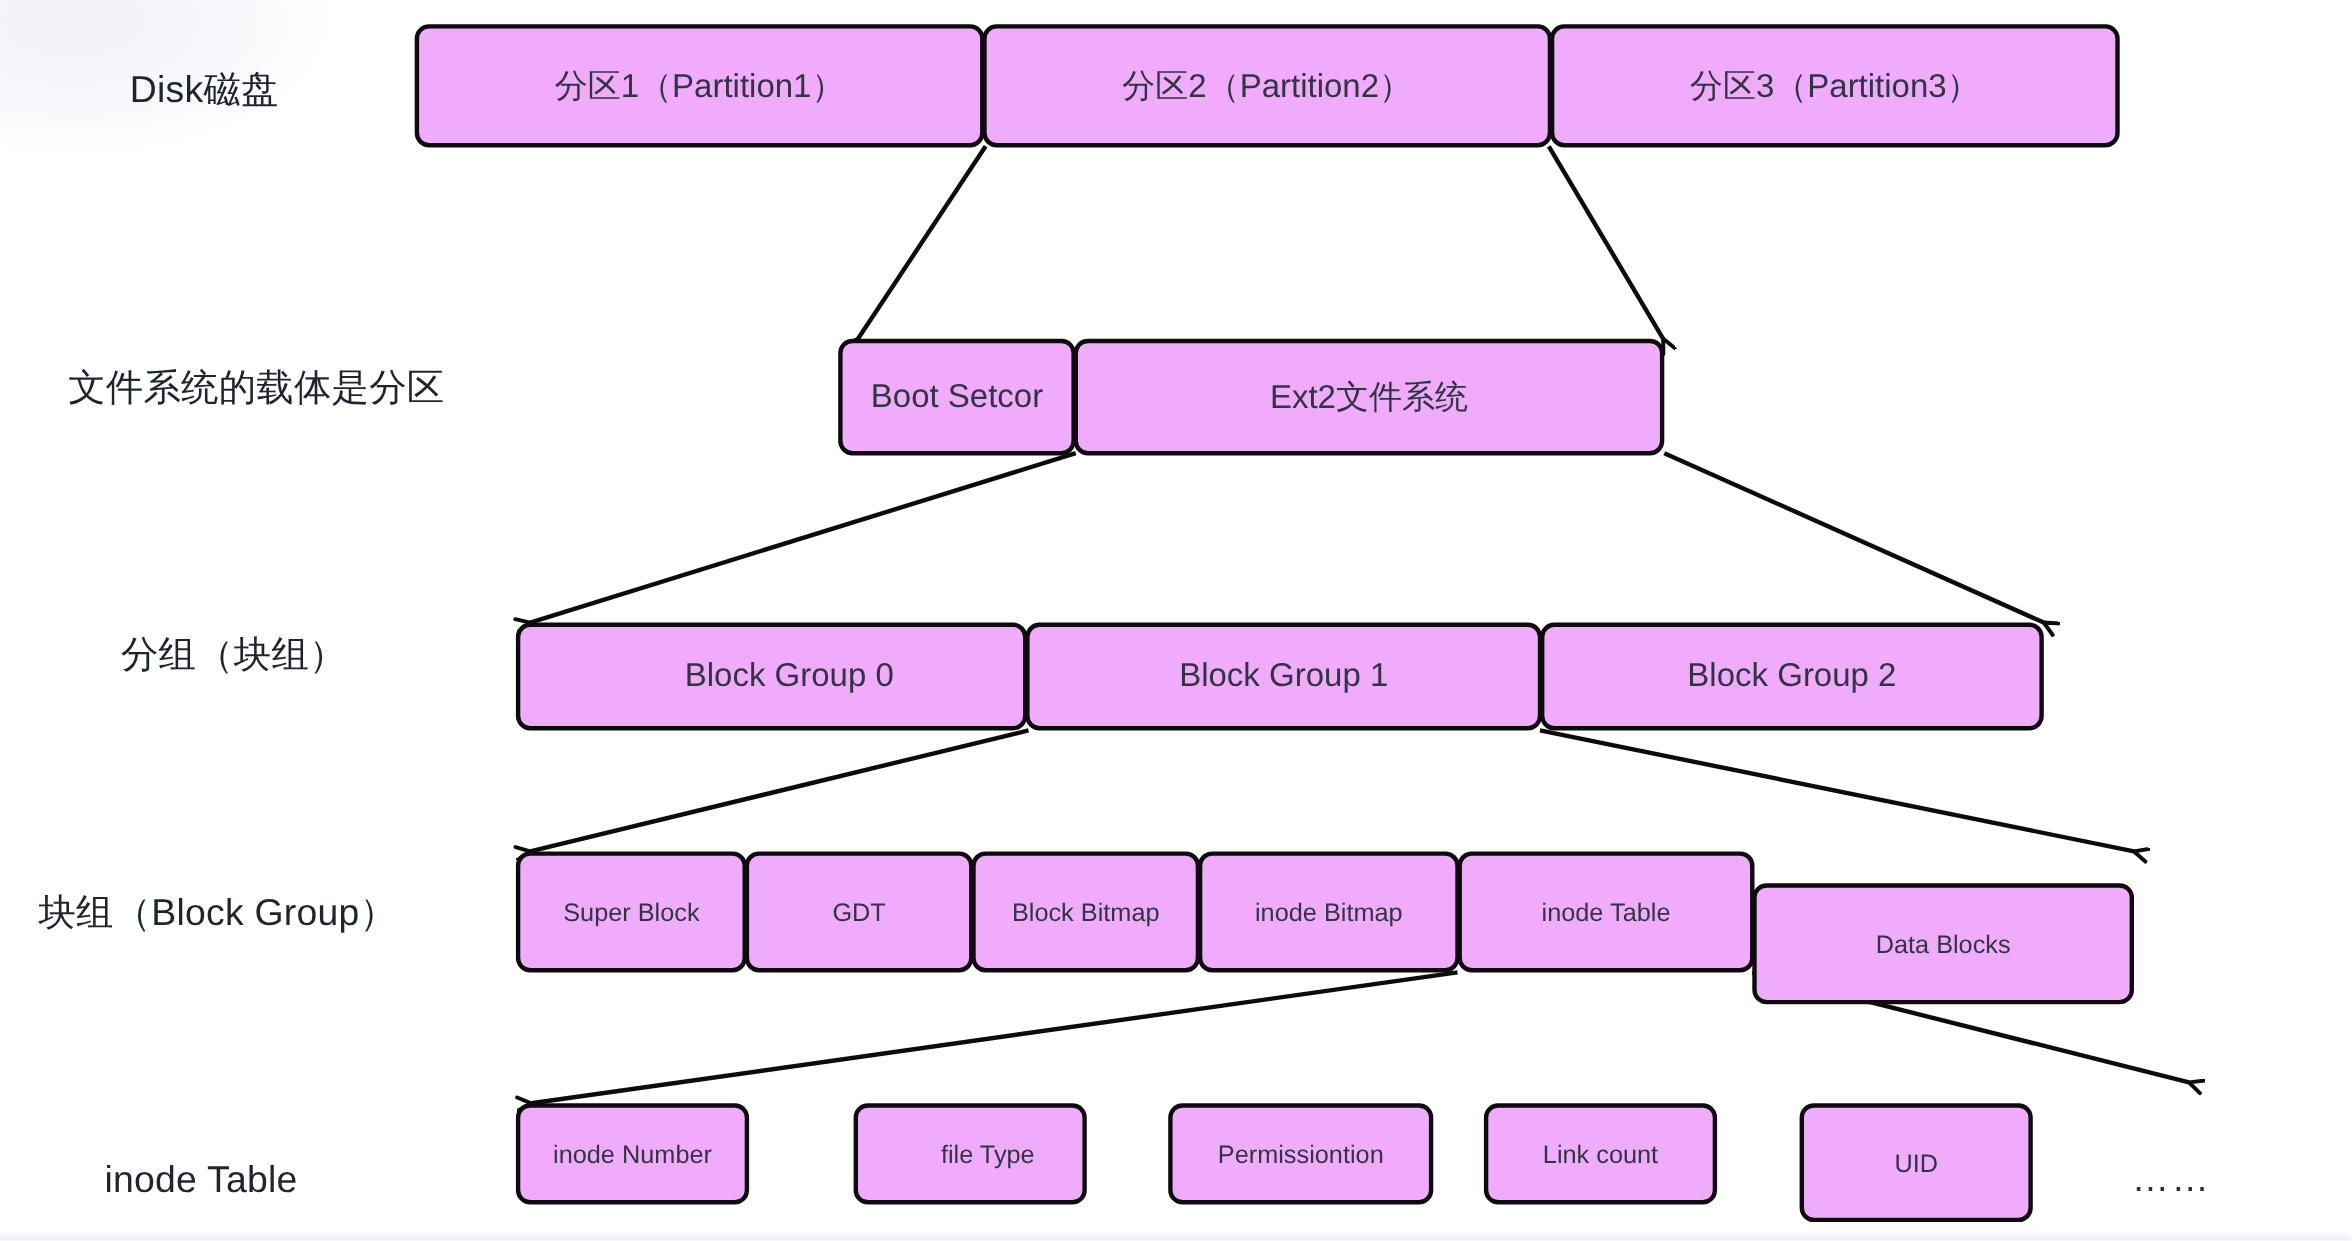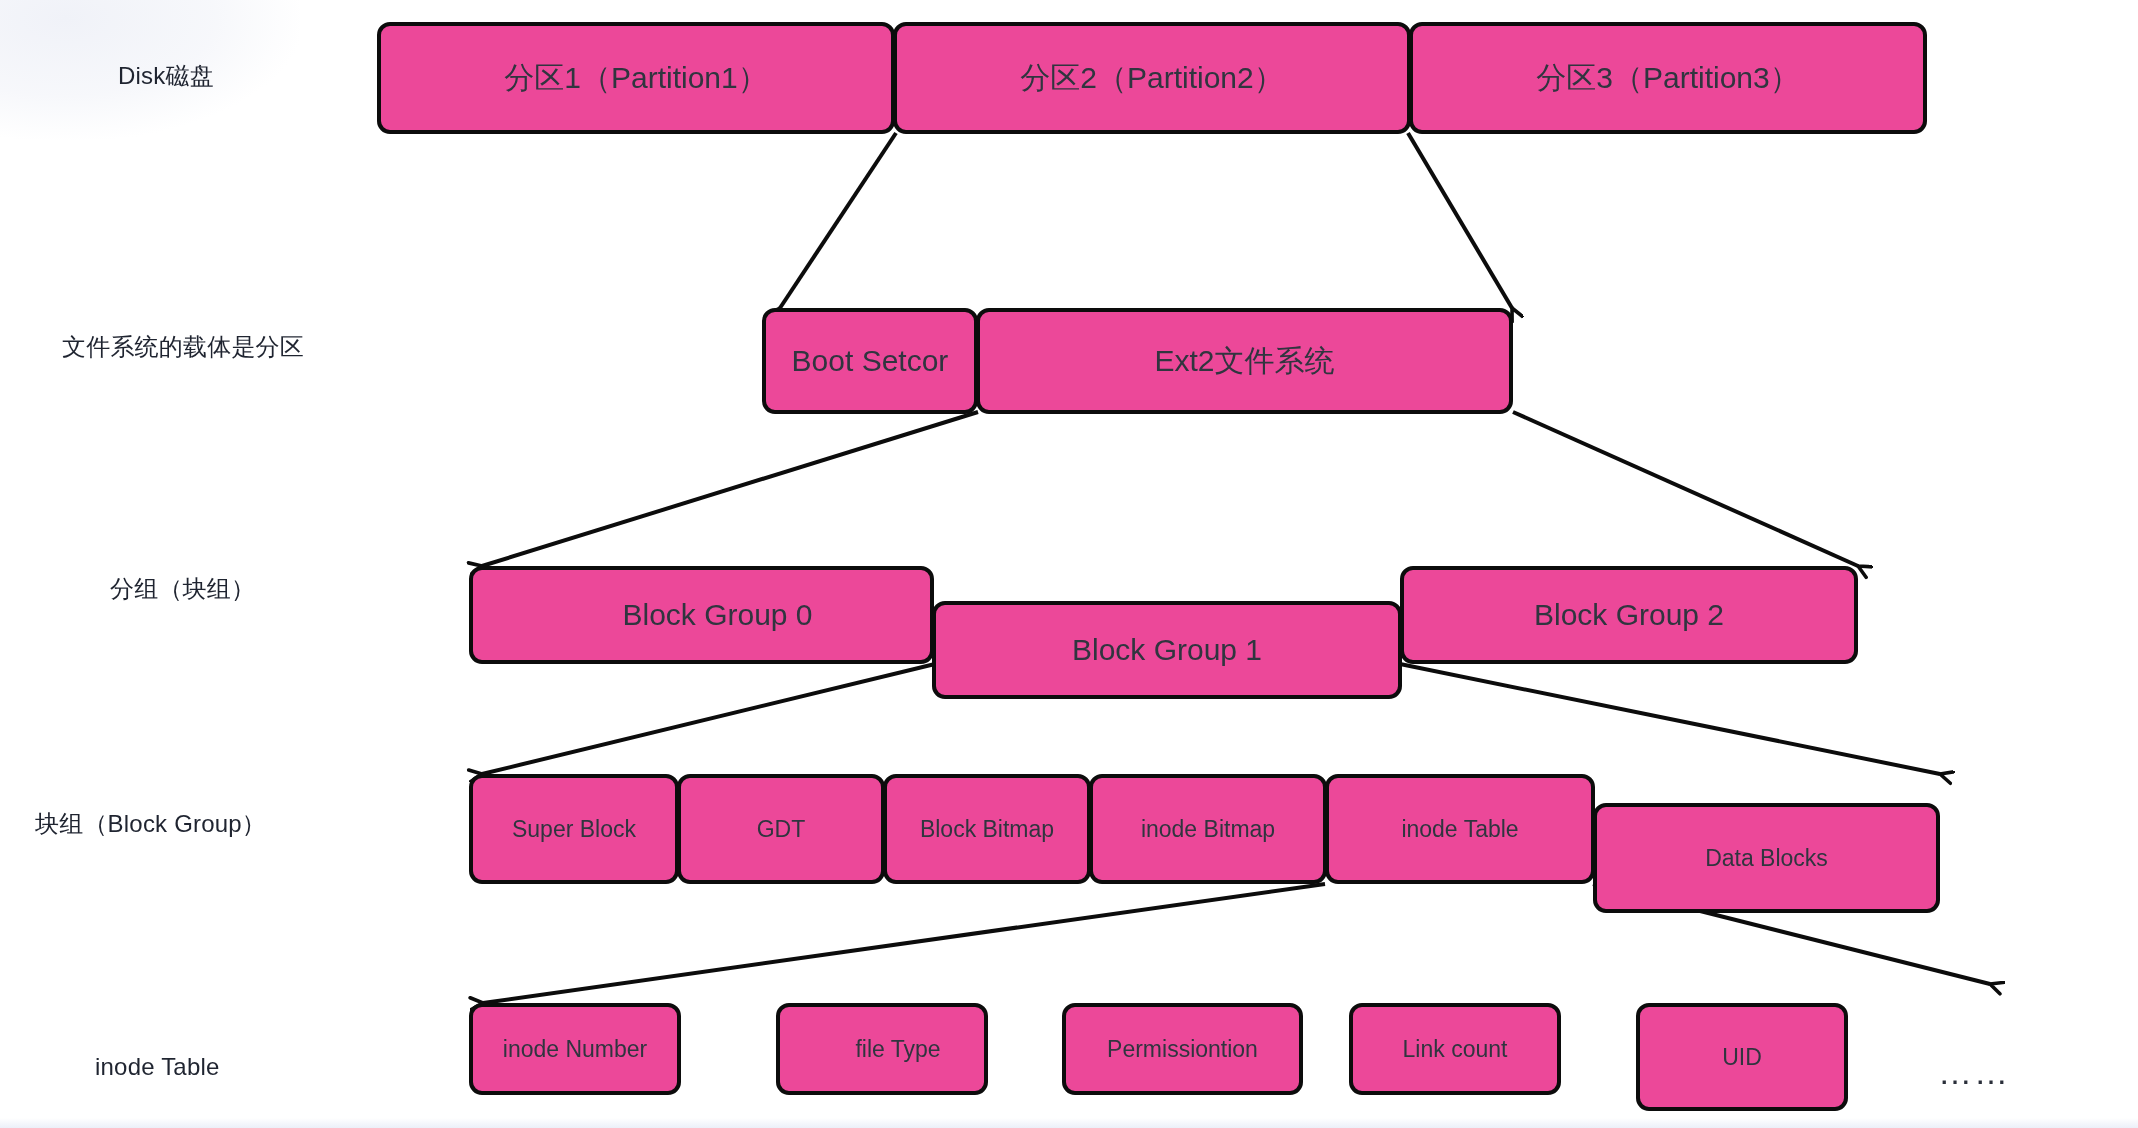--- a/index.html
+++ b/index.html
@@ -42,30 +42,30 @@
     left: 0;
     top: 0;
     width: 2138px;
     height: 1128px;
     pointer-events: none;
   }
 
   .row-label {
     position: absolute;
     color: #1f2430;
-    font-size: 24px;
+    font-size: 34px;
     line-height: 1.2;
     white-space: nowrap;
     letter-spacing: 0.2px;
   }
 
   .box {
     position: absolute;
     box-sizing: border-box;
-    background: #ec4899;
+    background: #f0abfc;
     border: 4px solid #0c0c0c;
     border-radius: 13px;
     display: flex;
     align-items: center;
     justify-content: center;
     color: #30353f;
     text-align: center;
     overflow: hidden;
   }
   .box span {
@@ -135,21 +135,21 @@
   </div>
   <div class="box t-big" style="left:976px; top:308px; width:537px; height:106px;">
     <span>Ext2文件系统</span>
   </div>
 
   <div class="row-label" style="left:110px; top:575px;">分组（块组）</div>
 
   <div class="box t-big" style="left:469px; top:566px; width:465px; height:98px;padding-left:32px;">
     <span>Block Group 0</span>
   </div>
-  <div class="box t-big" style="left:932px; top:566px; width:470px; height:98px;margin-top:35px;">
+  <div class="box t-big" style="left:932px; top:566px; width:470px; height:98px;">
     <span>Block Group 1</span>
   </div>
   <div class="box t-big" style="left:1400px; top:566px; width:458px; height:98px;">
     <span>Block Group 2</span>
   </div>
 
   <div class="row-label" style="left:35px; top:810px;">块组（Block Group）</div>
 
   <div class="box t-sm" style="left:469px; top:774px; width:210px; height:110px;">
     <span>Super Block</span>

